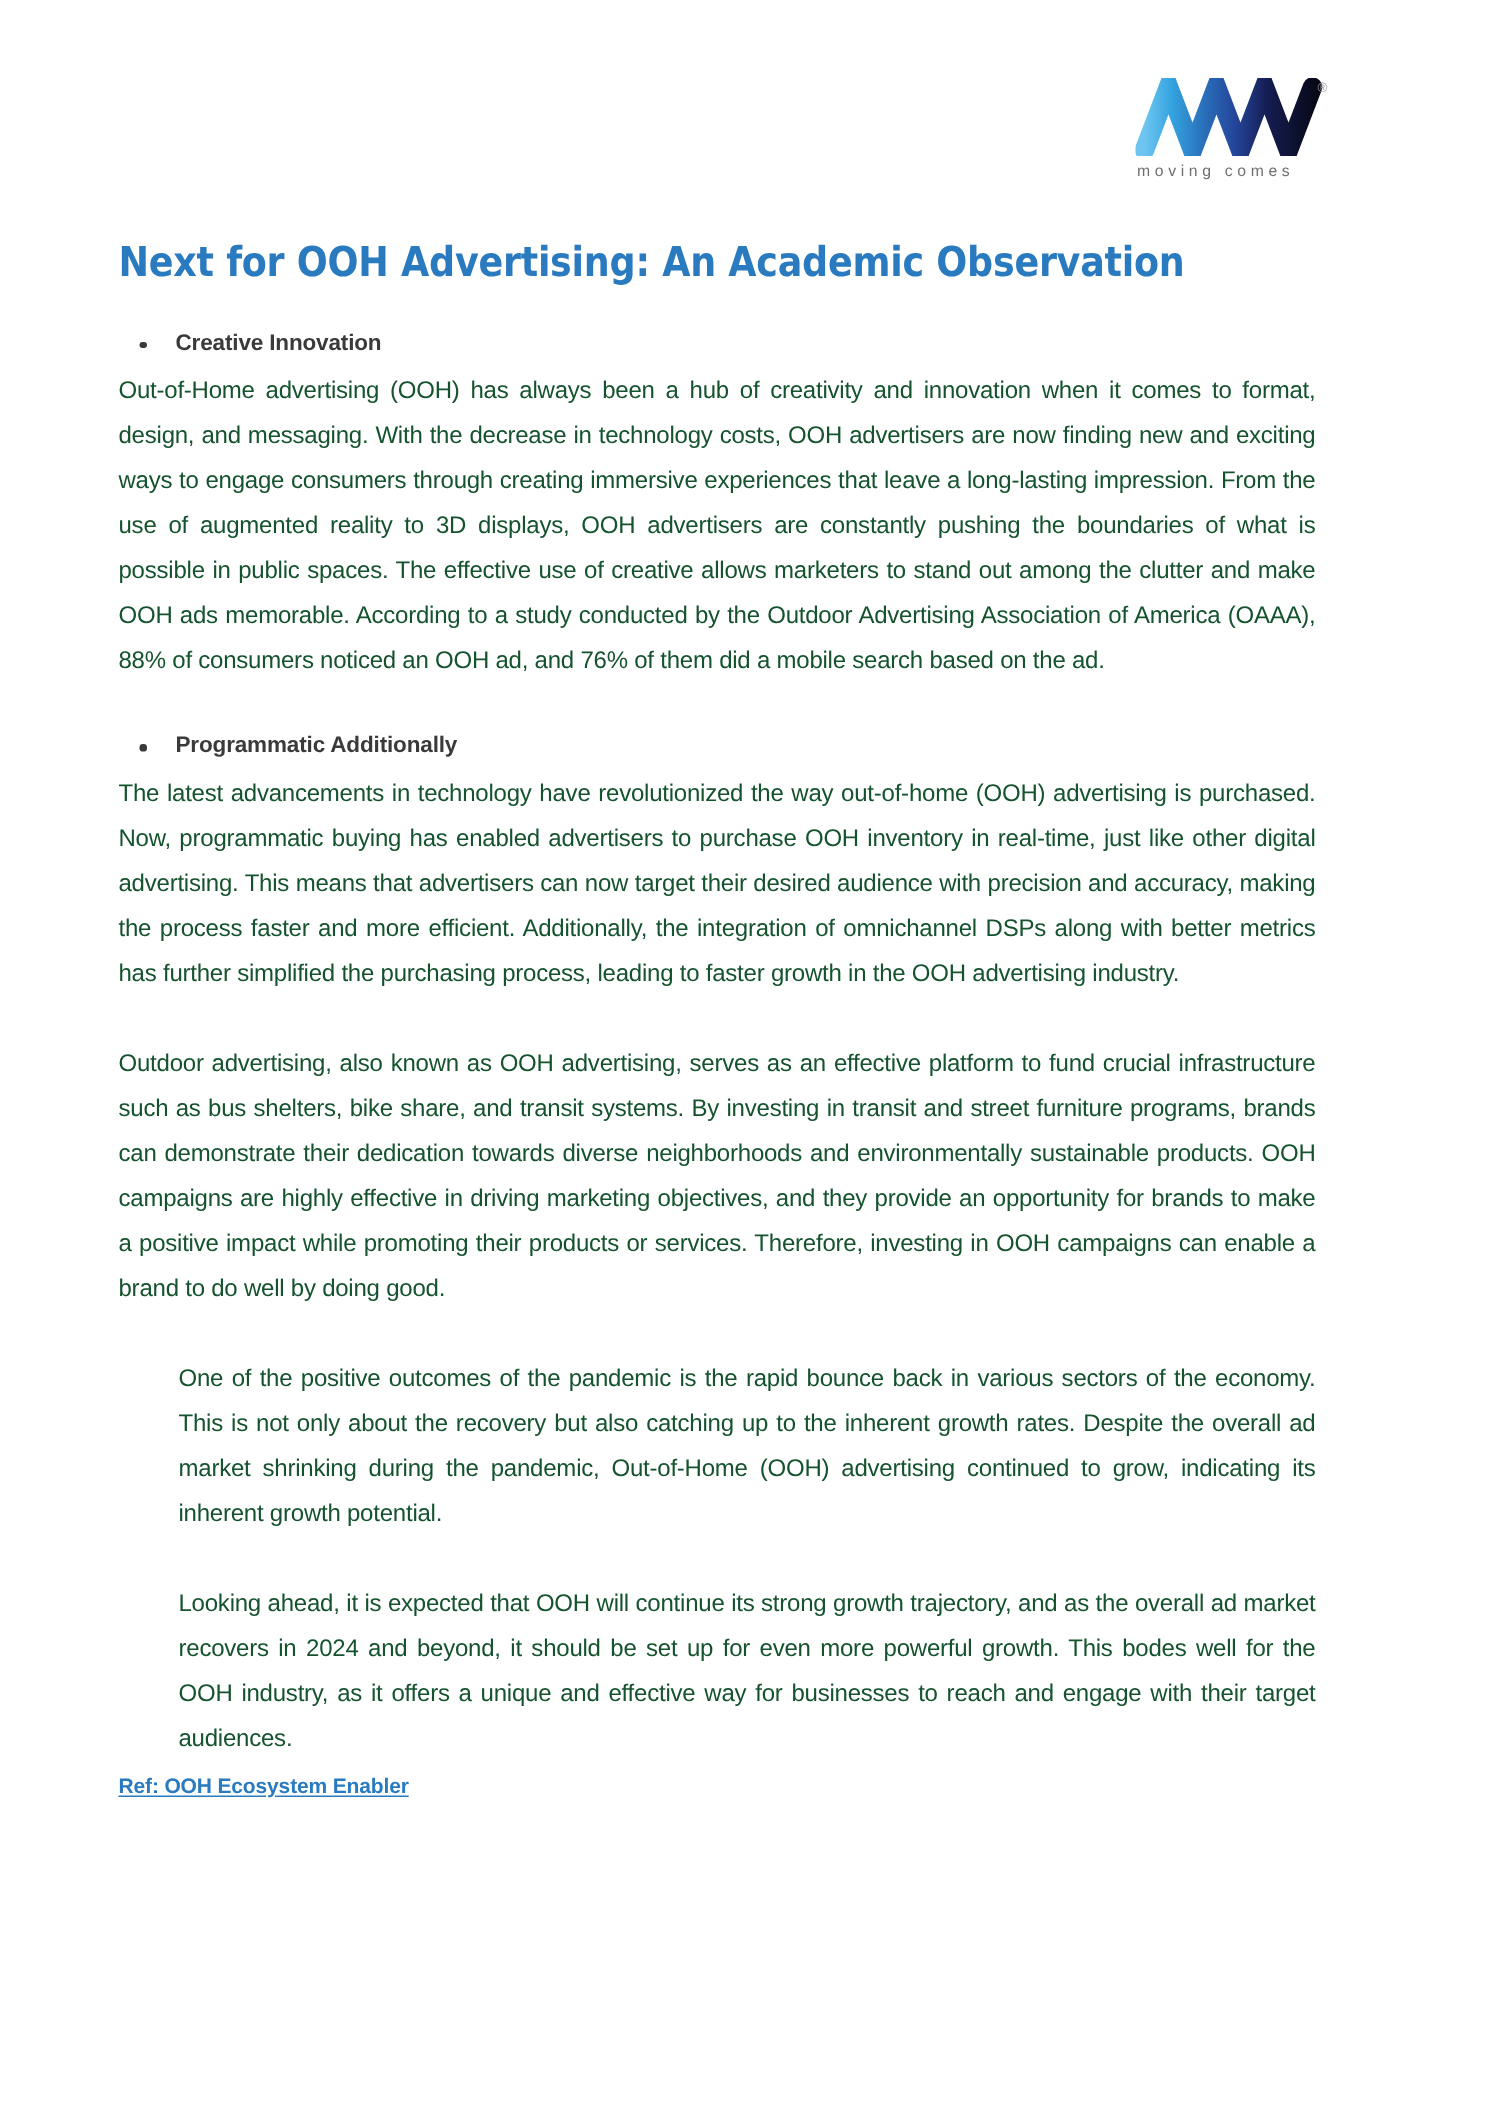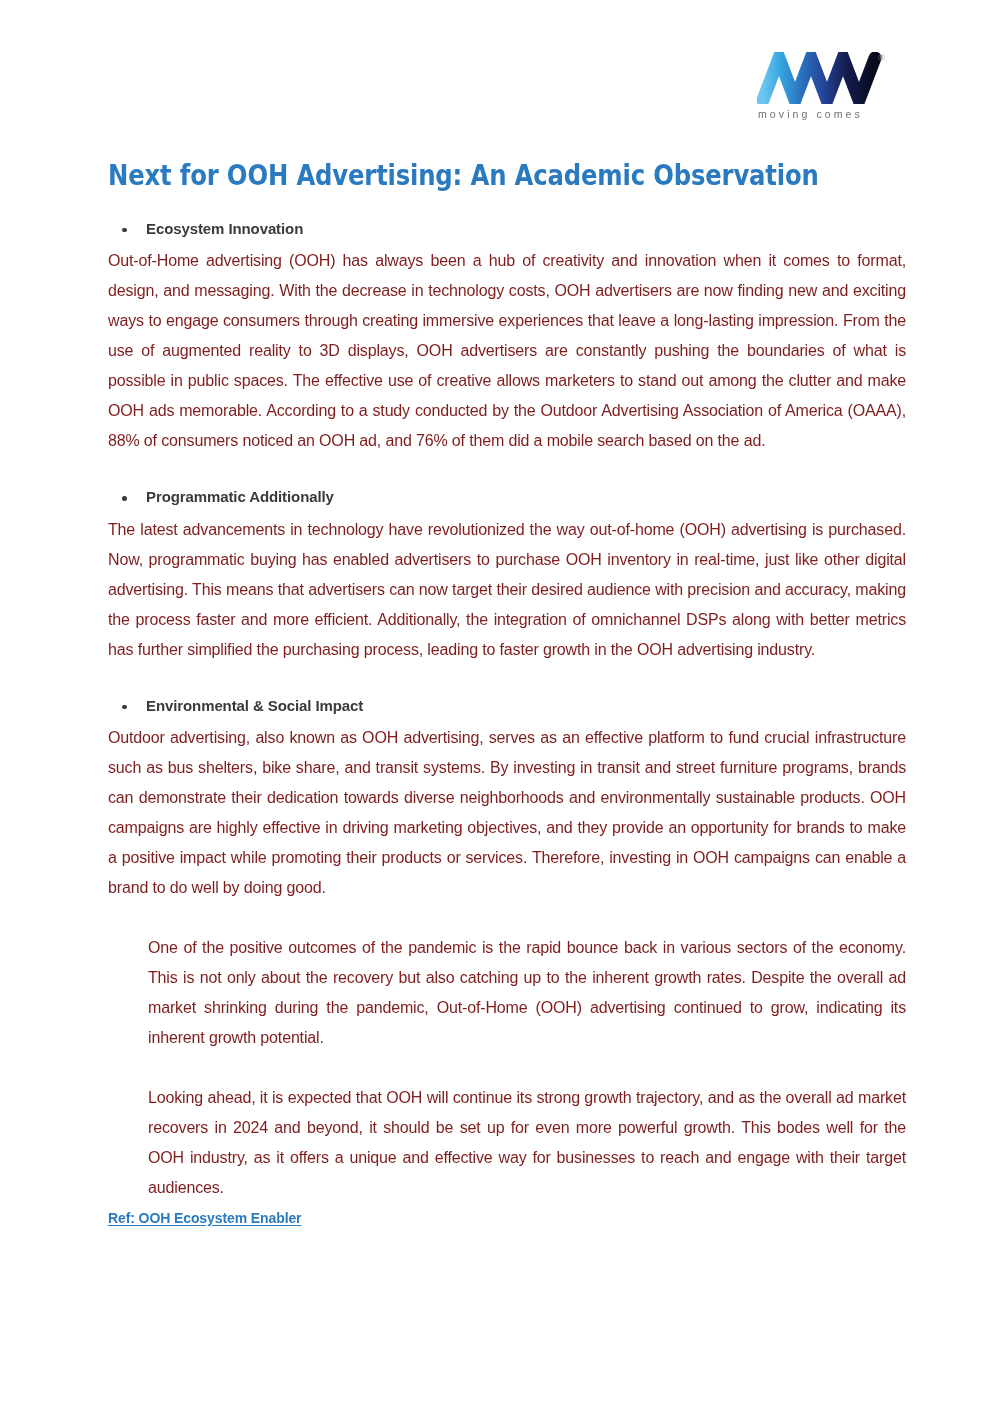--- a/index.html
+++ b/index.html
@@ -63,21 +63,21 @@
     font-size: 10.5px;
     letter-spacing: 3.1px;
     color: #6f6f6f;
     font-family: "Liberation Sans", "DejaVu Sans", sans-serif;
     white-space: nowrap;
   }
 
   
   .content {
     position: absolute;
-    left: 108px;
+    left: 79px;
     top: 160px;
     width: 798px;
   }
 
   h1.doc-title {
     margin: 0 0 26px 0;
     font-size: 27.5px;
     line-height: 1.15;
     font-weight: 700;
     color: #2a7ac0;
@@ -115,21 +115,21 @@
     width: 4.5px;
     height: 4.5px;
     border-radius: 50%;
     background: #3a3a3a;
   }
 
   p.body {
     margin: 0;
     font-size: 16px;
     line-height: 30px;
-    color: #7f1d1d;
+    color: #14532d;
     text-align: justify;
     text-justify: inter-word;
     letter-spacing: -0.15px;
   }
   p.body.spaced-top {
     margin-top: 30px;
     margin-left: 40px;
   }
 
   .gap-section { height: 30px; }
@@ -173,42 +173,39 @@
     </div>
   </div>
 
   <div class="content">
 
     <h1 class="doc-title">Next for OOH Advertising: An Academic Observation</h1>
 
     
     <div class="section">
       <ul class="bullets">
-        <li class="bullet-head">Ecosystem Innovation</li>
+        <li class="bullet-head">Creative Innovation</li>
       </ul>
       <p class="body">Out-of-Home advertising (OOH) has always been a hub of creativity and innovation when it comes to format, design, and messaging. With the decrease in technology costs, OOH advertisers are now finding new and exciting ways to engage consumers through creating immersive experiences that leave a long-lasting impression. From the use of augmented reality to 3D displays, OOH advertisers are constantly pushing the boundaries of what is possible in public spaces. The effective use of creative allows marketers to stand out among the clutter and make OOH ads memorable. According to a study conducted by the Outdoor Advertising Association of America (OAAA), 88% of consumers noticed an OOH ad, and 76% of them did a mobile search based on the ad.</p>
     </div>
 
     <div class="gap-section"></div>
 
     
     <div class="section">
       <ul class="bullets">
         <li class="bullet-head">Programmatic Additionally</li>
       </ul>
       <p class="body">The latest advancements in technology have revolutionized the way out-of-home (OOH) advertising is purchased. Now, programmatic buying has enabled advertisers to purchase OOH inventory in real-time, just like other digital advertising. This means that advertisers can now target their desired audience with precision and accuracy, making the process faster and more efficient. Additionally, the integration of omnichannel DSPs along with better metrics has further simplified the purchasing process, leading to faster growth in the OOH advertising industry.</p>
     </div>
 
     <div class="gap-section"></div>
 
     
     <div class="section">
-      <ul class="bullets">
-        <li class="bullet-head">Environmental &amp; Social Impact</li>
-      </ul>
       <p class="body">Outdoor advertising, also known as OOH advertising, serves as an effective platform to fund crucial infrastructure such as bus shelters, bike share, and transit systems. By investing in transit and street furniture programs, brands can demonstrate their dedication towards diverse neighborhoods and environmentally sustainable products. OOH campaigns are highly effective in driving marketing objectives, and they provide an opportunity for brands to make a positive impact while promoting their products or services. Therefore, investing in OOH campaigns can enable a brand to do well by doing good.</p>
       <p class="body spaced-top">One of the positive outcomes of the pandemic is the rapid bounce back in various sectors of the economy. This is not only about the recovery but also catching up to the inherent growth rates. Despite the overall ad market shrinking during the pandemic, Out-of-Home (OOH) advertising continued to grow, indicating its inherent growth potential.</p>
       <p class="body spaced-top">Looking ahead, it is expected that OOH will continue its strong growth trajectory, and as the overall ad market recovers in 2024 and beyond, it should be set up for even more powerful growth. This bodes well for the OOH industry, as it offers a unique and effective way for businesses to reach and engage with their target audiences.</p>
     </div>
 
     <a class="ref-link" href="#">Ref:  OOH Ecosystem Enabler</a>
 
   </div>
 </div>
 

